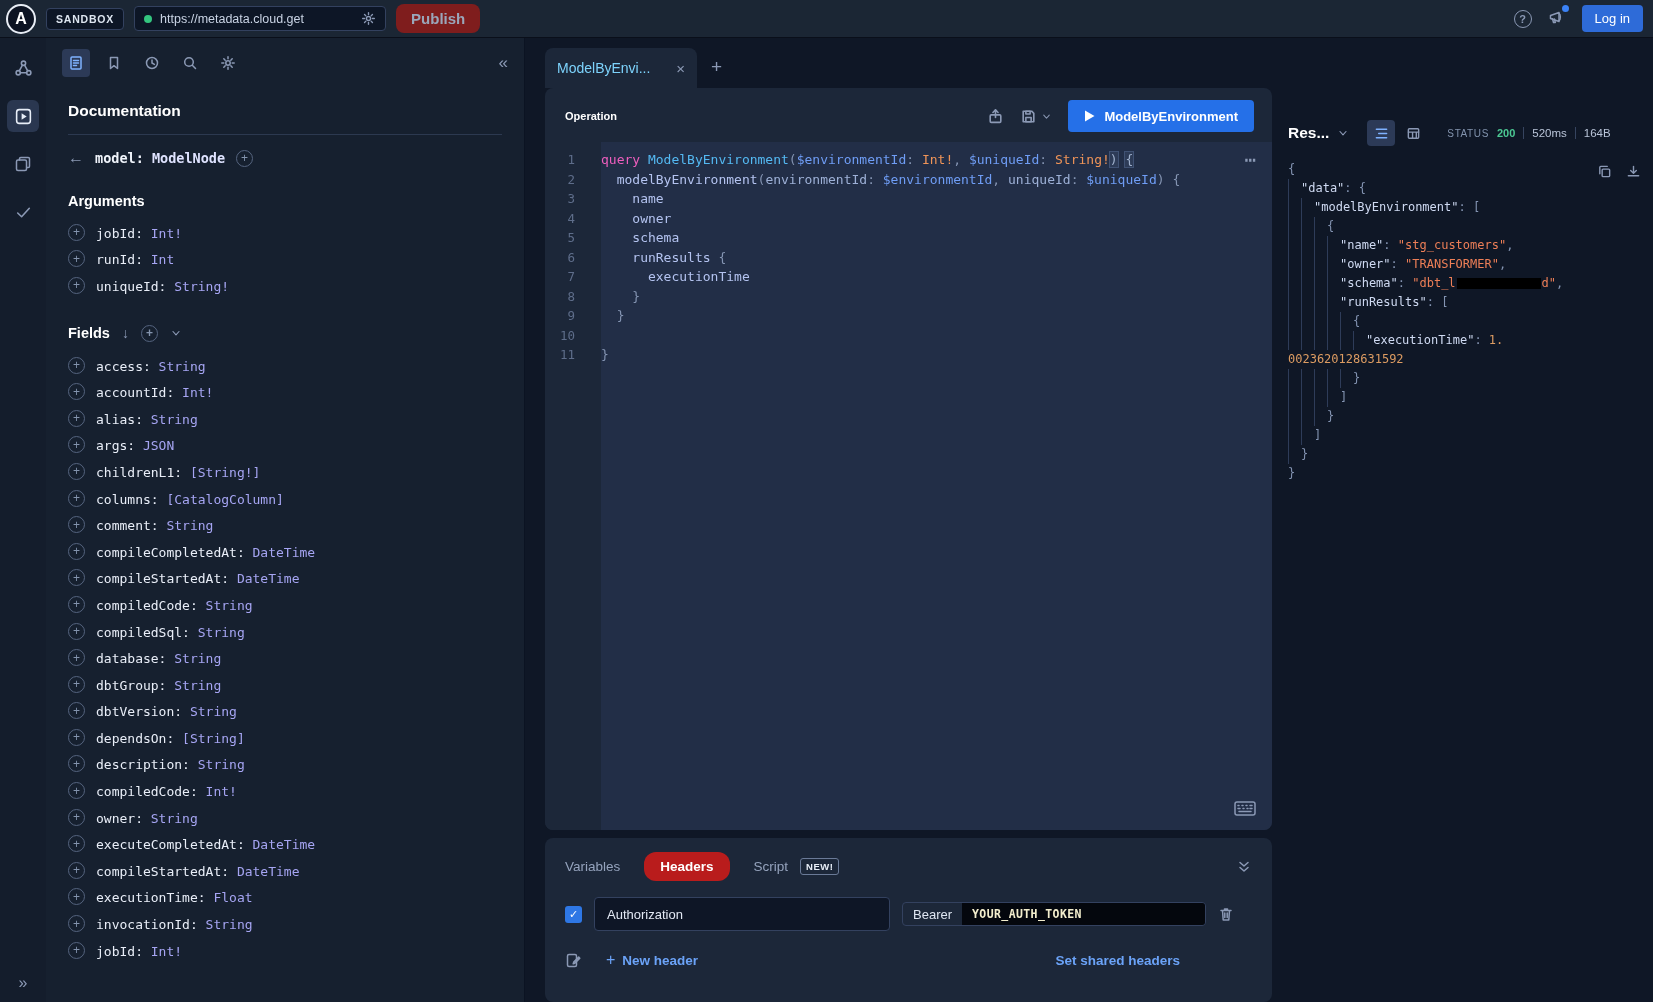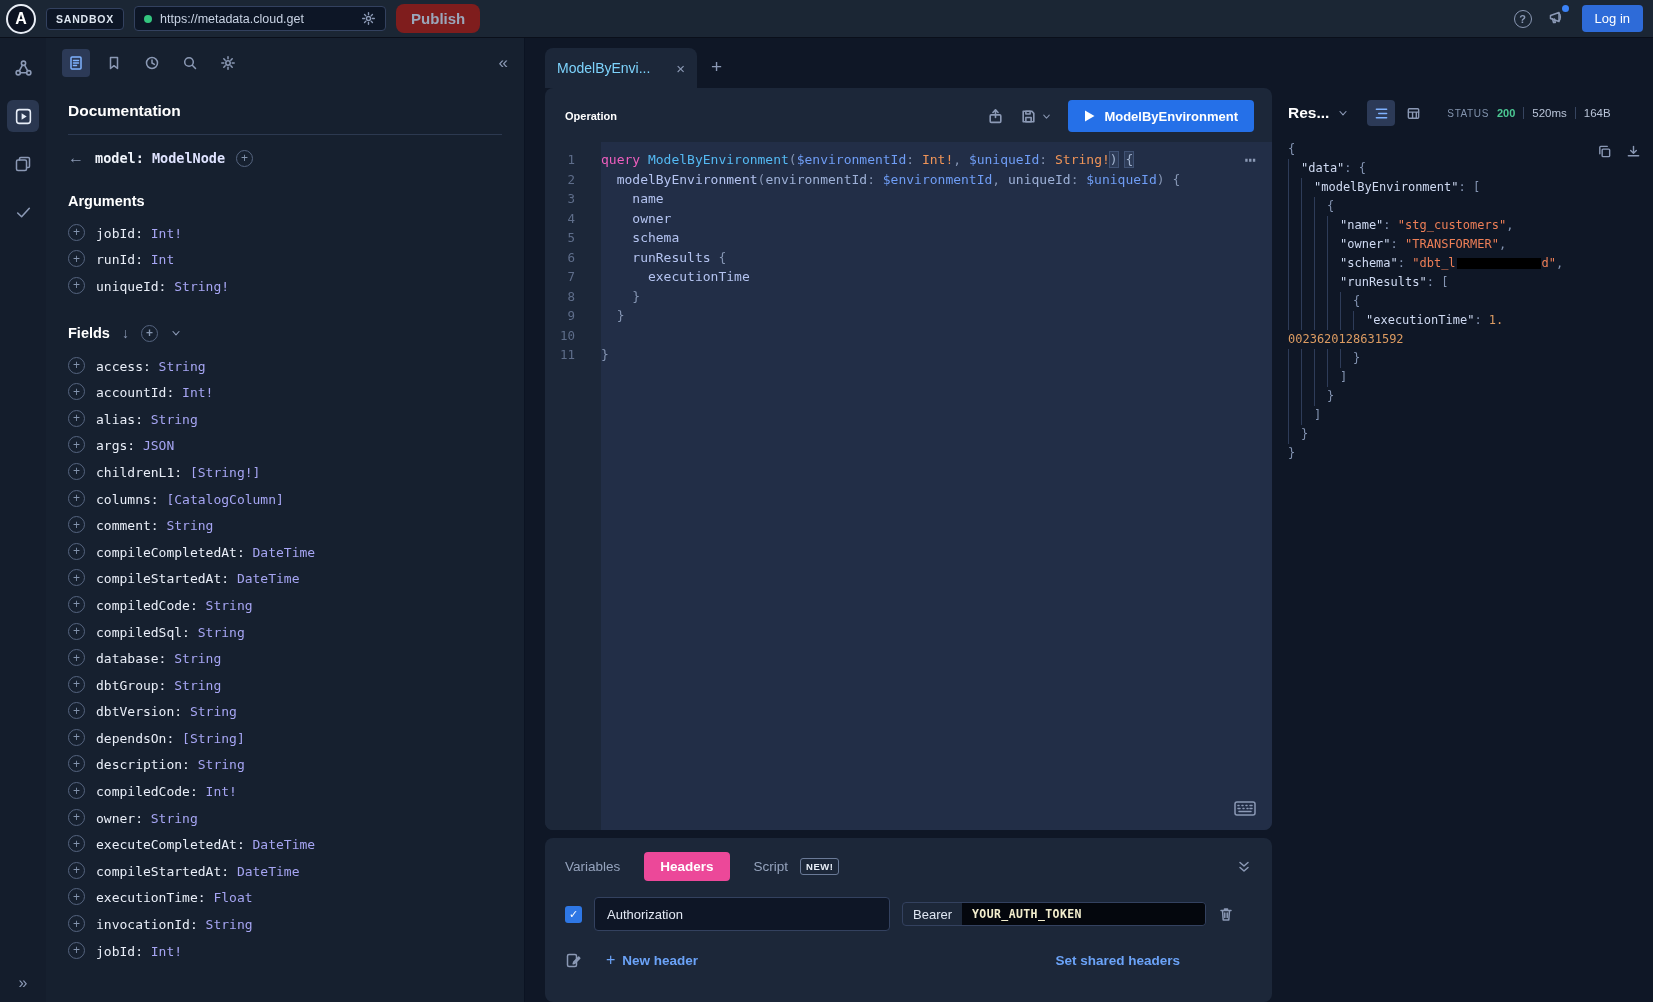--- a/index.html
+++ b/index.html
@@ -82,37 +82,37 @@
   .tk-a{color:#9db0d6}
   .tk-p{color:#8494b2}
   .tk-m{color:#9fb0cc;background:rgba(120,150,200,.13);box-shadow:0 0 0 1px rgba(120,150,200,.35)}
   .ed-ellipsis{position:absolute;top:8px;right:16px;color:var(--dim);font-size:19px}
   .ed-kbd{position:absolute;bottom:14px;right:16px}
 
   
   .bottomcard{height:164px;flex:none;background:var(--card);border-radius:8px;padding:14px 20px;overflow:hidden}
   .bc-tabs{display:flex;align-items:center;gap:24px}
   .bc-tab{font-size:13.5px;color:#95a3bd}
-  .bc-tab.active{background:#ec4899;color:#fff;font-weight:600;padding:7px 16px;border-radius:4px}
+  .bc-tab.active{background:#b91c1c;color:#fff;font-weight:600;padding:7px 16px;border-radius:12px}
   .newbadge{font-size:9.5px;font-weight:700;letter-spacing:.5px;color:#e7edf6;border:1px solid #6a7a97;border-radius:3px;padding:2px 5px;margin-left:-12px}
   .bc-collapse{margin-left:auto}
   .hdr-row{margin-top:16px;display:flex;align-items:center;gap:12px}
   .cb{width:17px;height:17px;background:#2e77e5;border-radius:3px;color:#fff;font-size:11px;display:flex;align-items:center;justify-content:center;flex:none}
   .key-input{width:296px;height:34px;background:#0e1626;border:1px solid var(--border);border-radius:4px;color:var(--txt);font-size:13px;padding:0 12px;font-family:"Liberation Sans",sans-serif}
   .val-group{display:flex;align-items:center;height:24px;border:1px solid var(--border);border-radius:4px;overflow:hidden;width:304px}
   .bearer{padding:0 10px;font-size:13px;color:#dfe6f2}
   .token-input{flex:1;height:100%;background:#04070d;border:0;color:#f3eecd;font-family:"DejaVu Sans Mono",monospace;font-size:11.5px;font-weight:700;letter-spacing:.4px;padding:0 10px}
   .bc-foot{margin-top:20px;display:flex;align-items:center}
   .newhdr{color:var(--link);font-weight:700;font-size:13.5px;margin-left:24px;display:flex;align-items:center;gap:7px}
   .newhdr .pl{font-size:16px;font-weight:400}
   .shared{margin-left:auto;margin-right:72px;color:var(--link);font-weight:700;font-size:13.5px}
 
   
   .respcol{flex:1;min-width:0;display:flex;flex-direction:column;overflow:hidden}
-  .resp-head{margin-top:12px;display:flex;align-items:center;gap:8px;flex:none}
+  .resp-head{margin-top:32px;display:flex;align-items:center;gap:8px;flex:none}
   .resp-title{font-size:15.5px;font-weight:700;color:#fff}
   .vtoggle{display:flex;align-items:center;gap:4px;margin-left:10px}
   .vt{width:28px;height:26px;border-radius:4px;display:flex;align-items:center;justify-content:center}
   .vt.active{background:#2c3a57}
   .metrics{display:flex;align-items:center;gap:8px;margin-left:12px}
   .mlabel{font-size:10px;font-weight:400;letter-spacing:.6px;color:#8293ad}
   .mcode{font-size:11px;font-weight:700;color:var(--green)}
   .mval{font-size:11.5px;color:#b9c4d8}
   .sep{width:1px;height:12px;background:#36445f}
   .resp-body{position:relative;margin-top:14px;flex:1;font-family:"DejaVu Sans Mono",monospace;font-size:12px;line-height:19px}

